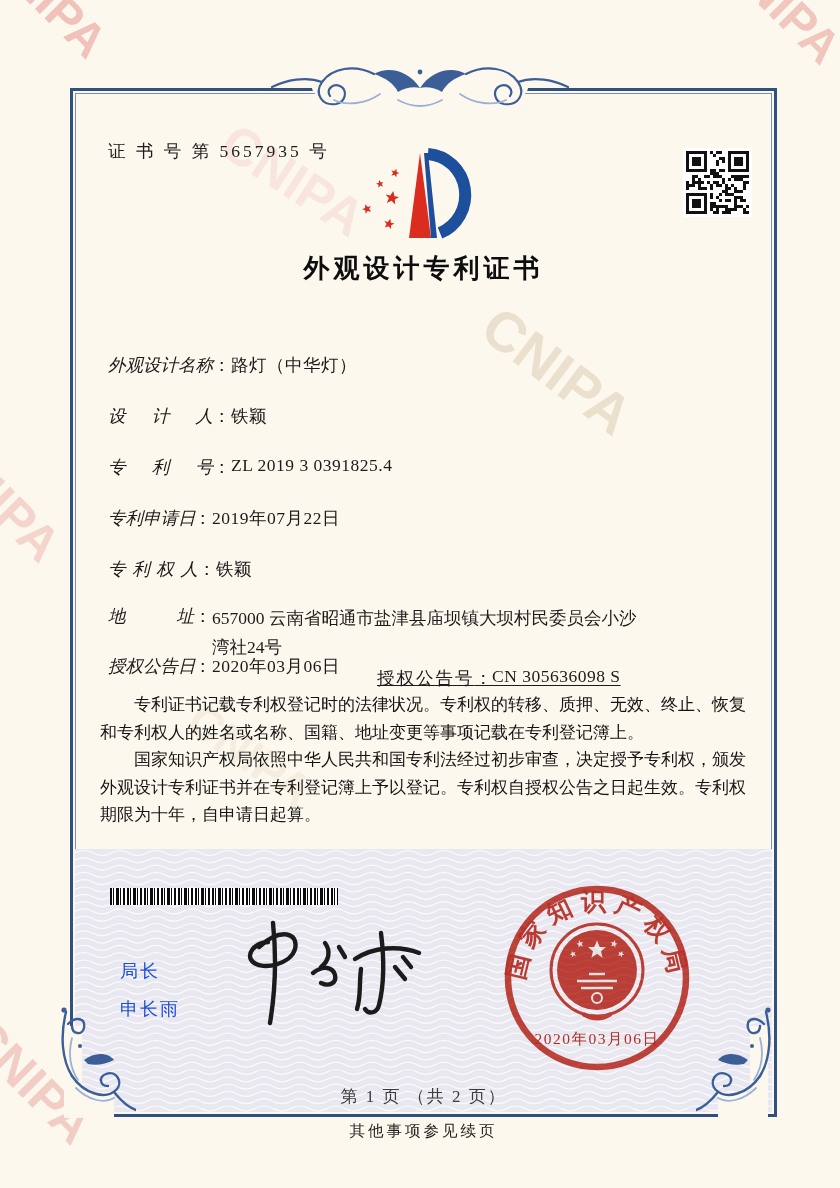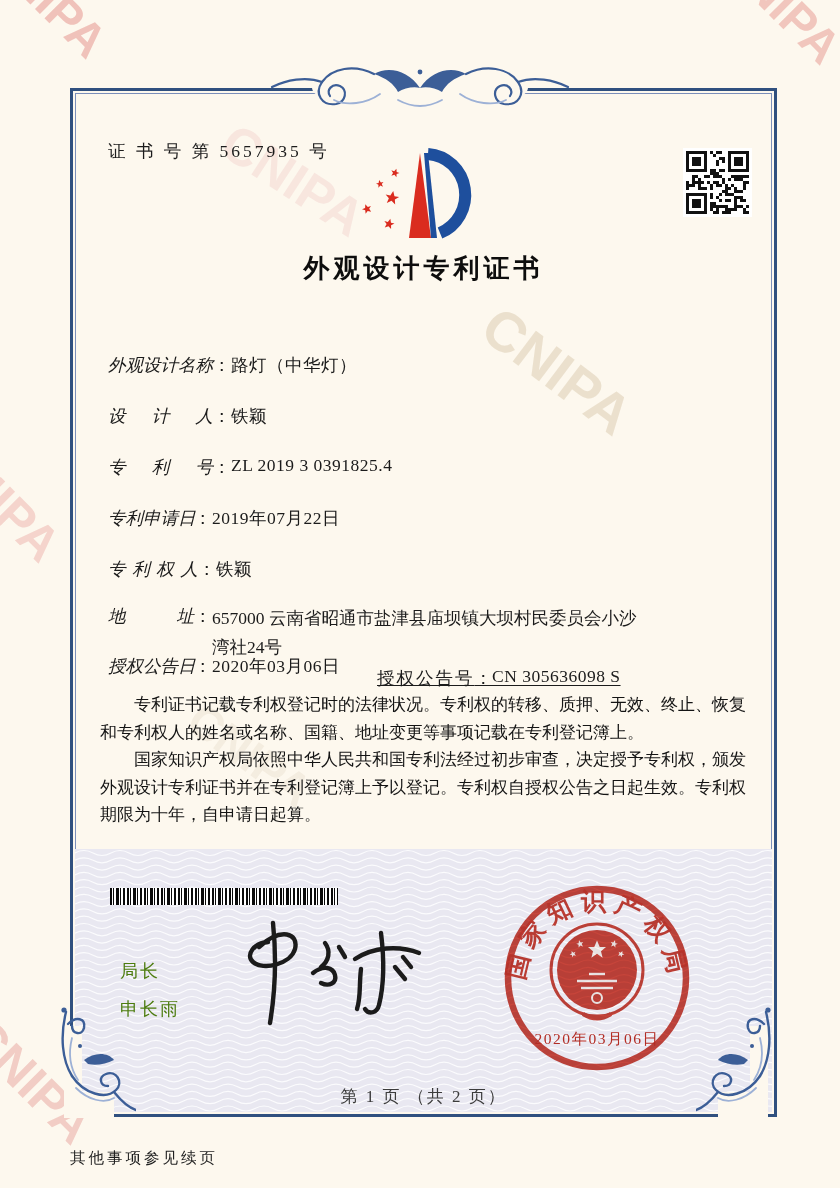--- a/index.html
+++ b/index.html
@@ -50,27 +50,27 @@
   .paras{position:absolute;left:27px;top:600px;width:646px;font-size:17px;
          line-height:27.5px;color:#141414;text-align:justify;}
   .paras p{margin:0;text-indent:2em;}
   
   .band{position:absolute;left:2px;right:2px;bottom:2px;height:263px;
         background:#e9e8f1;overflow:hidden;z-index:1;}
   .barcode{position:absolute;left:37px;top:797px;width:228px;height:17px;z-index:2;
     background:repeating-linear-gradient(90deg,#0a0a0a 0 2px,#fff 2px 3px,#0a0a0a 3px 4px,#fff 4px 6px,
       #0a0a0a 6px 9px,#fff 9px 10px,#0a0a0a 10px 11px,#fff 11px 13px,#0a0a0a 13px 15px,#fff 15px 17px);}
   .signer{position:absolute;left:47px;top:868px;z-index:2;
-          font-family:"Liberation Sans","DejaVu Sans",sans-serif;font-size:18px;color:#4d7c0f;letter-spacing:2px;}
+          font-family:"Liberation Sans","DejaVu Sans",sans-serif;font-size:18px;color:#1d4ed8;letter-spacing:2px;}
   .signer .name{margin-top:14px;}
   .signature{position:absolute;left:148px;top:826px;z-index:2;}
   .seal{position:absolute;left:424px;top:787px;z-index:4;mix-blend-mode:multiply;}
   .page-footer{position:absolute;left:0;top:994px;width:100%;text-align:center;z-index:2;
                font-size:17px;color:#3c3c3c;letter-spacing:2px;}
-  .cont-note{position:absolute;left:70px;top:1148px;width:707px;text-align:left;z-index:1;
+  .cont-note{position:absolute;left:70px;top:1121px;width:707px;text-align:center;z-index:1;
              font-size:15.5px;color:#1e1e1e;letter-spacing:3px;}
 </style>
 </head>
 <body>
 
 <div class="wm wm-tl">CNIPA</div>
 <div class="wm wm-tr">CNIPA</div>
 <div class="wm wm-upper">CNIPA</div>
 <div class="wm wm-left">CNIPA</div>
 <div class="wm wm-center">CNIPA</div>

